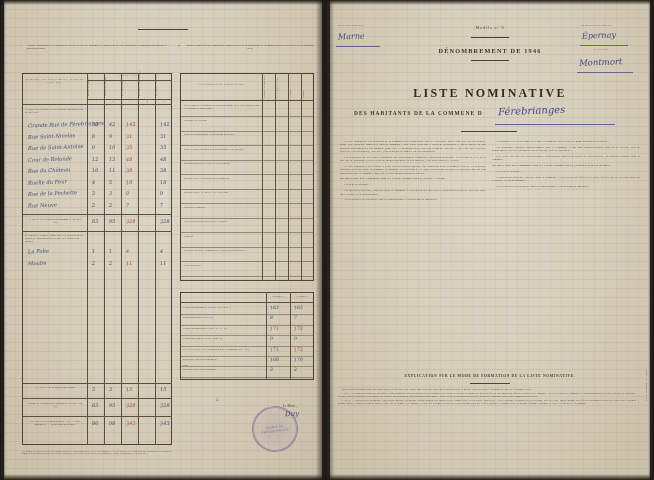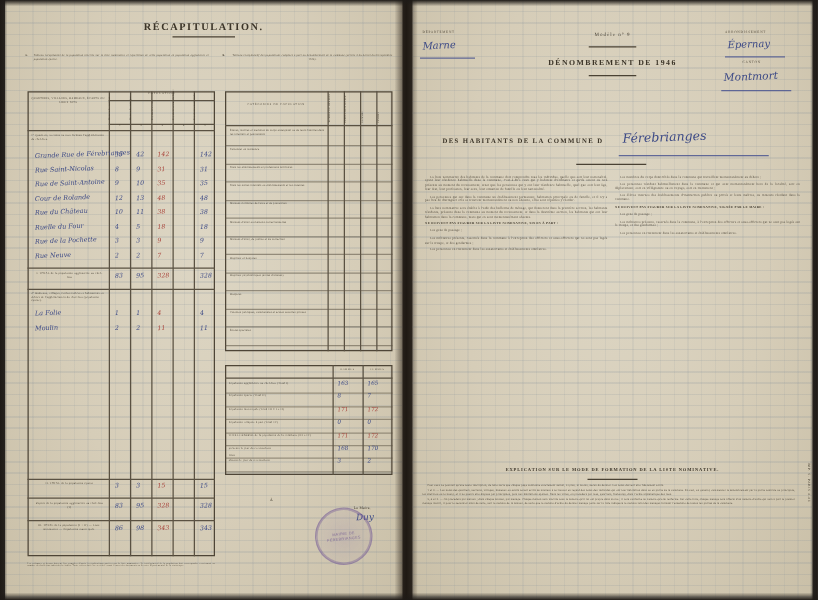--- a/index.html
+++ b/index.html
@@ -127,21 +127,20 @@
 </style>
 </head>
 <body>
 
 <div class="scan">
 
   <div class="page left">
     <div class="ruling"></div>
     <div class="ruling v"></div>
 
-    <div class="h-recap">RÉCAPITULATION.</div>
     <div class="rule" style="left:134px;top:29px;width:50px;"></div>
 
     <div class="pt xtiny just" style="left:16px;top:44px;width:6px;font-weight:bold;">A.</div>
     <div class="pt xtiny just" style="left:23px;top:44px;width:140px;font-style:italic;">Tableau récapitulant de la population inscrite sur la liste nominative et répartition de cette population en population agglomérée et population éparse.</div>
 
     <div class="pt xtiny just" style="left:174px;top:44px;width:6px;font-weight:bold;">B.</div>
     <div class="pt xtiny center" style="left:181px;top:44px;width:130px;font-style:italic;">Tableau récapitulatif des populations comptées à part au dénombrement de la commune (article 2 du décret du 23 septembre 1945).</div>
 
     <div class="tbl" style="left:18px;top:73px;width:150px;height:372px;"></div>
 
@@ -387,20 +386,21 @@
 
     <div class="lbl-small" style="left:264px;top:48px;">CANTON</div>
     <div class="hw" style="left:249px;top:57px;font-size:8.5px;">Montmort</div>
     <div class="hw-line" style="left:247px;top:72px;width:56px;"></div>
 
     <div class="h-modele">Modèle n° 9</div>
     <div class="rule" style="left:141px;top:37px;width:38px;"></div>
     <div class="h-denomb">DÉNOMBREMENT DE 1946</div>
     <div class="rule" style="left:141px;top:60px;width:38px;"></div>
 
+    <div class="h-liste">LISTE NOMINATIVE</div>
     <div class="h-habitants">DES HABITANTS DE LA COMMUNE D</div>
     <div class="hw" style="left:168px;top:105px;font-size:10px;">Férebrianges</div>
     <div class="hw-line" style="left:165px;top:124px;width:120px;"></div>
     <div class="rule" style="left:131px;top:131px;width:56px;"></div>
 
     <div id="col1" style="position:absolute;left:10px;top:140px;width:146px;">
         <div class="pt just" style="position: relative; font-size: 2.5px; line-height: 3.3px; margin-bottom: 2.6px; text-indent: 4px;">La liste nominative des habitants de la commune doit comprendre tous les individus, quelle que soit leur nationalité, ayant leur résidence habituelle dans la commune, c'est-à-dire ceux qui y habitent d'ordinaire et qu'ils soient ou non présents au moment du recensement, ainsi que les personnes qui y ont leur résidence habituelle, quel que soit leur âge, leur état, leur profession, leur sexe, leur situation de famille ou leur nationalité.</div>
         <div class="pt just" style="position: relative; font-size: 2.5px; line-height: 3.3px; margin-bottom: 2.6px; text-indent: 4px;">Les personnes qui ont dans la commune un établissement permanent, habitation principale ou de famille, et il n'y a pas lieu de distinguer s'ils se trouvent momentanément ou non absents, elles sont réputées y résider.</div>
         <div class="pt just" style="position: relative; font-size: 2.5px; line-height: 3.3px; margin-bottom: 2.6px; text-indent: 4px;">La liste nominative sera établie à l'aide des bulletins de ménage, qui donneront dans la première section, les habitants résidants, présents dans la commune au moment du recensement, et dans la deuxième section, les habitants qui ont leur habitation dans la commune, mais qui en sont momentanément absents.</div>
         <div class="pt just" style="position: relative; font-size: 2.5px; line-height: 3.3px; margin-bottom: 2.6px; font-weight: bold; letter-spacing: 0.3px; text-align: left;">NE DOIVENT PAS FIGURER SUR LA LISTE NOMINATIVE, SINON À PART :</div>

